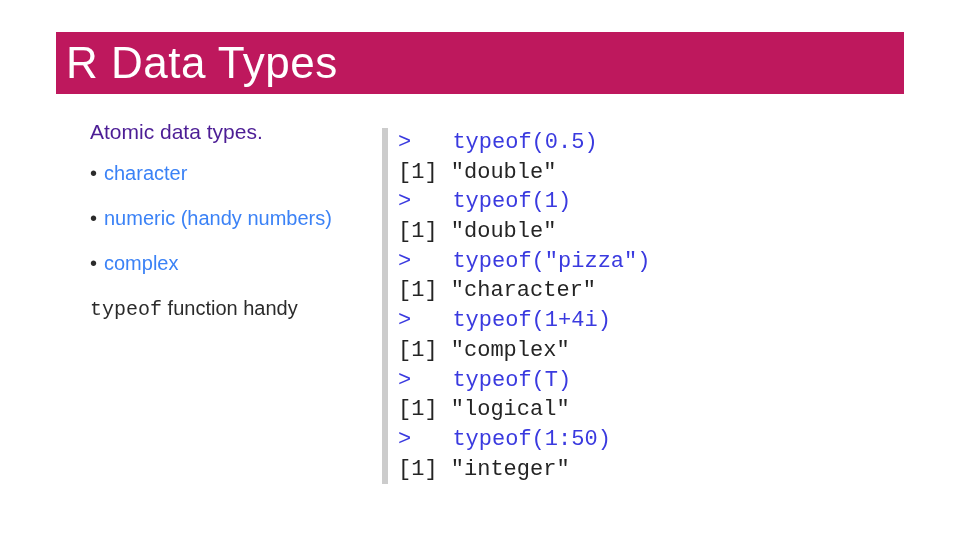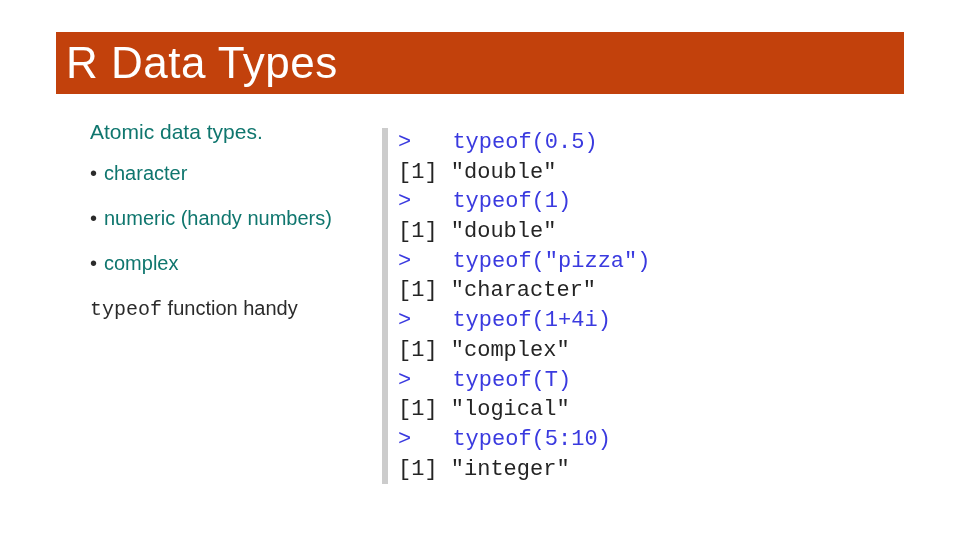--- a/index.html
+++ b/index.html
@@ -4,47 +4,47 @@
 <style>
   * { box-sizing: border-box; margin: 0; padding: 0; }
   html, body { width: 960px; height: 540px; background: #ffffff; font-family: "Segoe UI Light", "Segoe UI", Arial, sans-serif; }
   .slide { width: 960px; height: 540px; position: relative; }
   .title-bar {
     position: absolute;
     left: 56px;
     top: 32px;
     width: 848px;
     height: 62px;
-    background: #c2410c;
+    background: #be185d;
     padding-left: 10px;
     display:flex;
     align-items:center;
   }
   .title-text {
     color: #ffffff;
     font-size: 44px;
     font-weight: 200;
     letter-spacing: 0.5px;
   }
   .left-col {
     position: absolute;
     left: 90px;
     top: 120px;
     width: 270px;
   }
   .subtitle {
     font-size: 21px;
-    color: #0f766e;
+    color: #4c1d95;
     margin-bottom: 18px;
     font-weight:400;
   }
   .bullets { list-style: none; }
   .bullets li {
     font-size: 20px;
-    color: #0f766e;
+    color: #3b82f6;
     margin-bottom: 22px;
     font-weight:400;
   }
   .bullets li::before {
     content: "•";
     display:inline-block;
     width: 14px;
     color:#2b2b2b;
   }
   .footnote {
@@ -92,17 +92,17 @@
     <div class="code-line"><span class="prompt">&gt; </span><span class="call">typeof(0.5)</span></div>
     <div class="code-line out">[1] "double"</div>
     <div class="code-line"><span class="prompt">&gt; </span><span class="call">typeof(1)</span></div>
     <div class="code-line out">[1] "double"</div>
     <div class="code-line"><span class="prompt">&gt; </span><span class="call">typeof("pizza")</span></div>
     <div class="code-line out">[1] "character"</div>
     <div class="code-line"><span class="prompt">&gt; </span><span class="call">typeof(1+4i)</span></div>
     <div class="code-line out">[1] "complex"</div>
     <div class="code-line"><span class="prompt">&gt; </span><span class="call">typeof(T)</span></div>
     <div class="code-line out">[1] "logical"</div>
-    <div class="code-line"><span class="prompt">&gt; </span><span class="call">typeof(5:10)</span></div>
+    <div class="code-line"><span class="prompt">&gt; </span><span class="call">typeof(1:50)</span></div>
     <div class="code-line out">[1] "integer"</div>
   </div>
 
 </div>
 
 </body></html>

